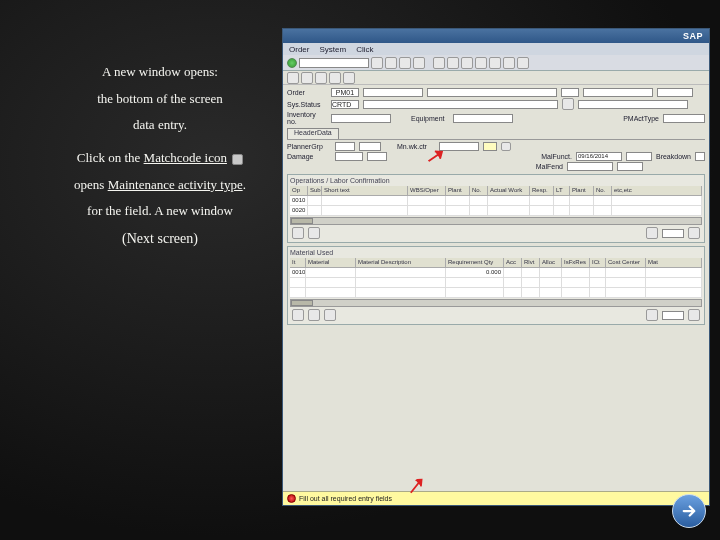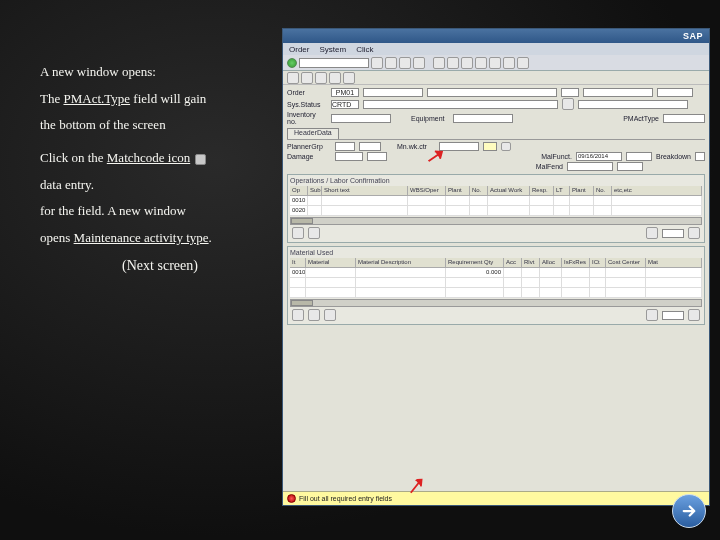--- a/index.html
+++ b/index.html
@@ -19,21 +19,21 @@
     font-size: 13px;
     line-height: 1.9;
     color: #f5f5f0;
   }
   .left-text .heading {
     text-align: center;
     font-weight: bold;
     font-size: 13px;
     margin: 6px 0 8px;
   }
-  .left-text p { margin: 2px 0; }
+  .left-text p { margin: 2px 0; text-align: center; }
   .underline { text-decoration: underline; }
   .next-screen { text-align: center; font-size: 14px; margin-top: 4px; }
   .inline-icon {
     display: inline-block; width: 11px; height: 11px;
     background: #c8c8c8; border: 1px solid #888; border-radius: 2px;
     vertical-align: middle; margin-left: 2px;
   }
 
   .sap-frame {
     position: absolute;
@@ -138,33 +138,30 @@
   }
   .next-btn svg { width:18px; height:18px; fill:#fff; }
   .hdr-tab { display:inline-block; height:11px; padding:0 6px;font:7px Arial;color:#334; }
   .hdr-tab.active { background:#e8e8e0; border-top:1px solid #888; border-left:1px solid #888; border-right:1px solid #888; }
 </style>
 </head>
 <body>
 
 <div class="left-text">
   <p><span>A new window opens:</span></p>
-  <p>
-    <span>The </span><span class="underline">PMAct.Type</span><span> field will gain</span>
-  </p>
   <p>the bottom of the screen</p>
+  <p>data entry.</p>
   <p style="margin-top:8px">
     <span>Click on the </span><span class="underline">Matchcode icon</span>
     <span class="inline-icon"></span>
   </p>
-  <p>data entry.</p>
-  <p>for the field.  A new window</p>
   <p>
     <span>opens </span><span class="underline">Maintenance activity type</span><span>.</span>
   </p>
+  <p>for the field.  A new window</p>
   <p class="next-screen">(Next screen)</p>
 </div>
 
 <div class="sap-frame">
   <div class="sap-titlebar">
     <span class="sap-logo">SAP</span>
   </div>
   <div class="sap-menu">
     <span>Order</span>
     <span>System</span>

